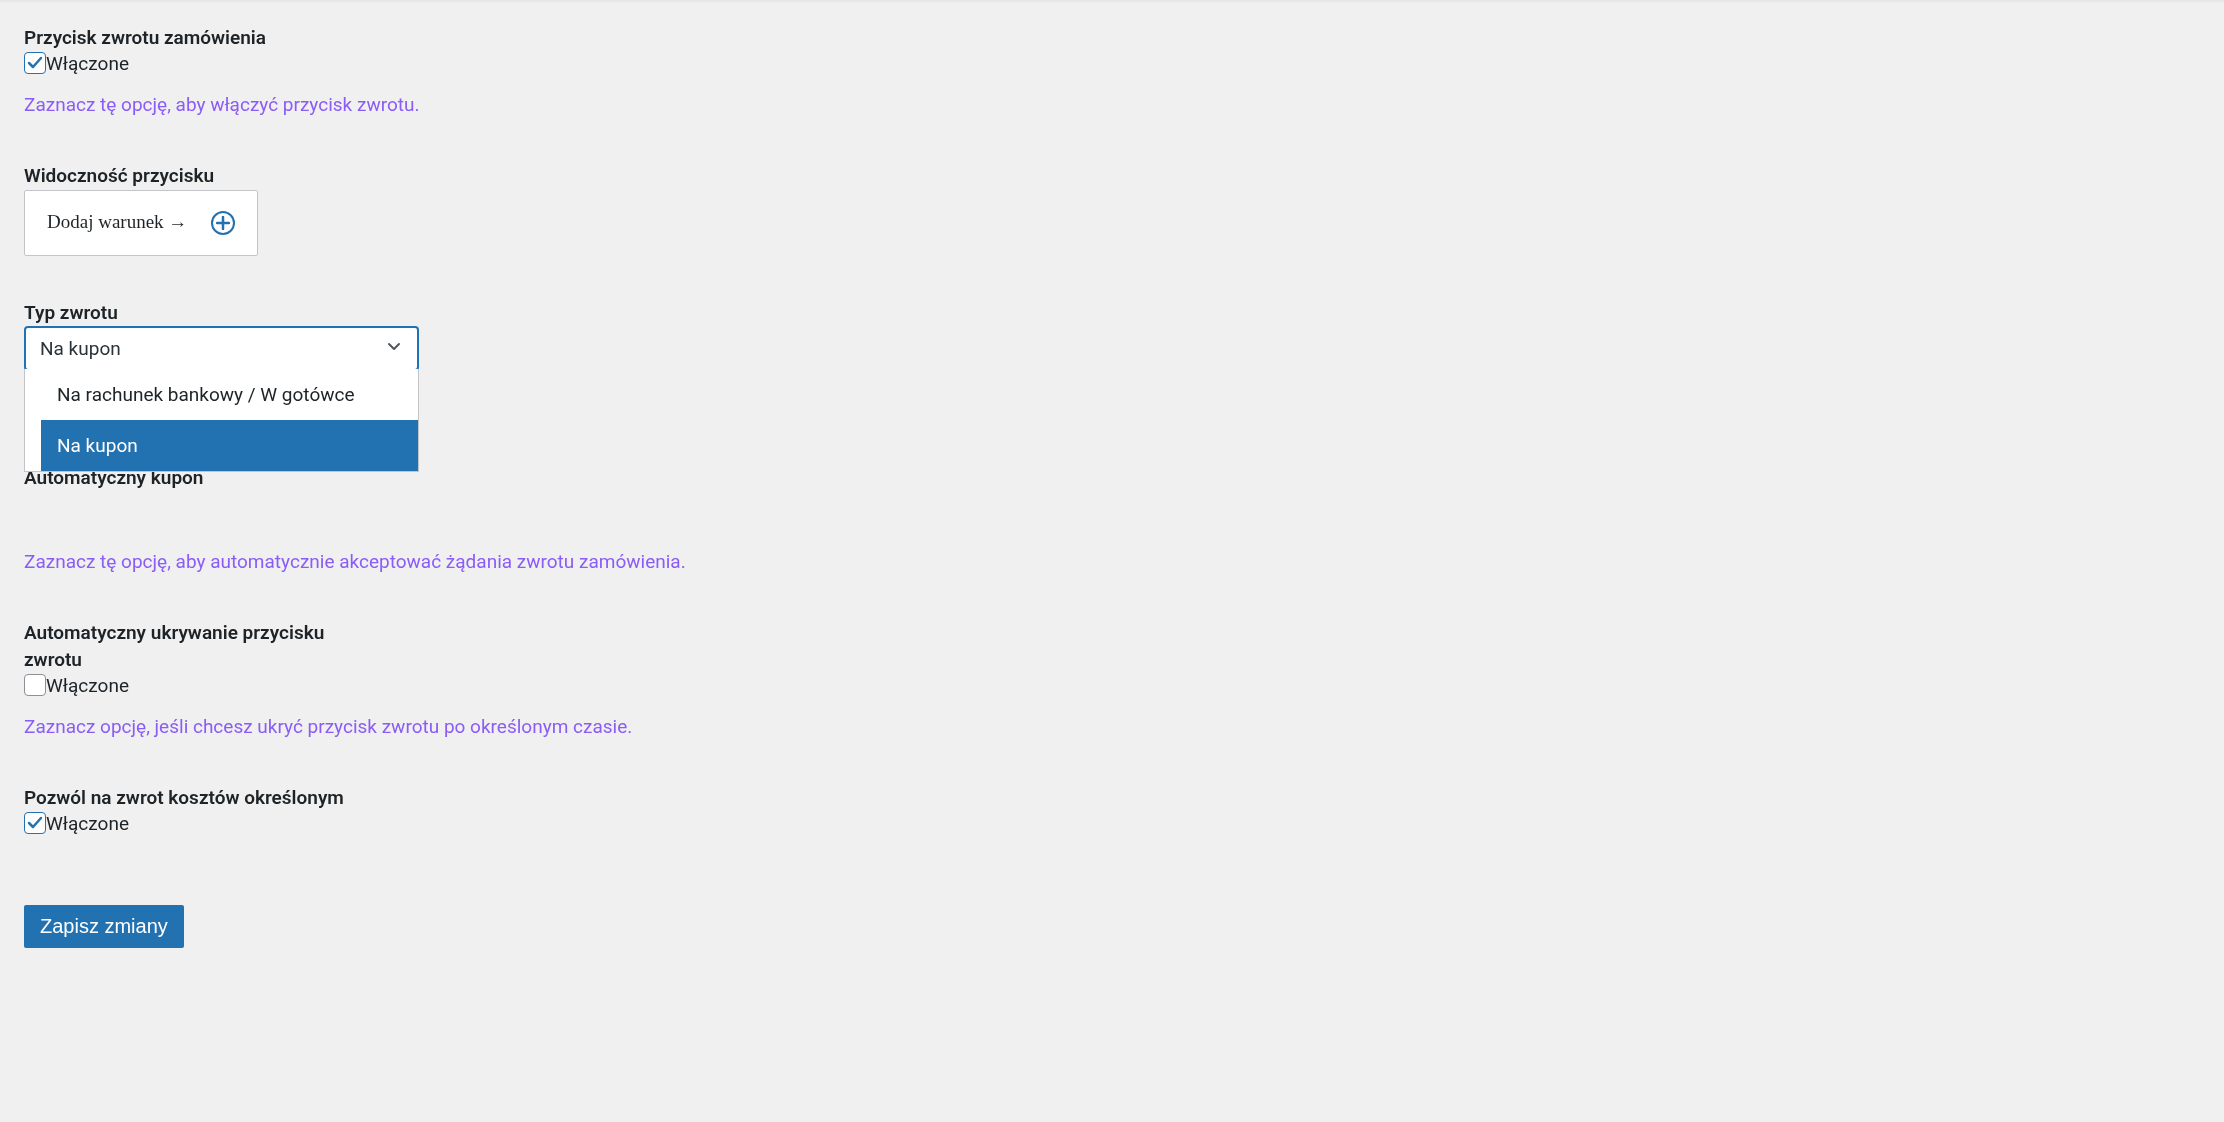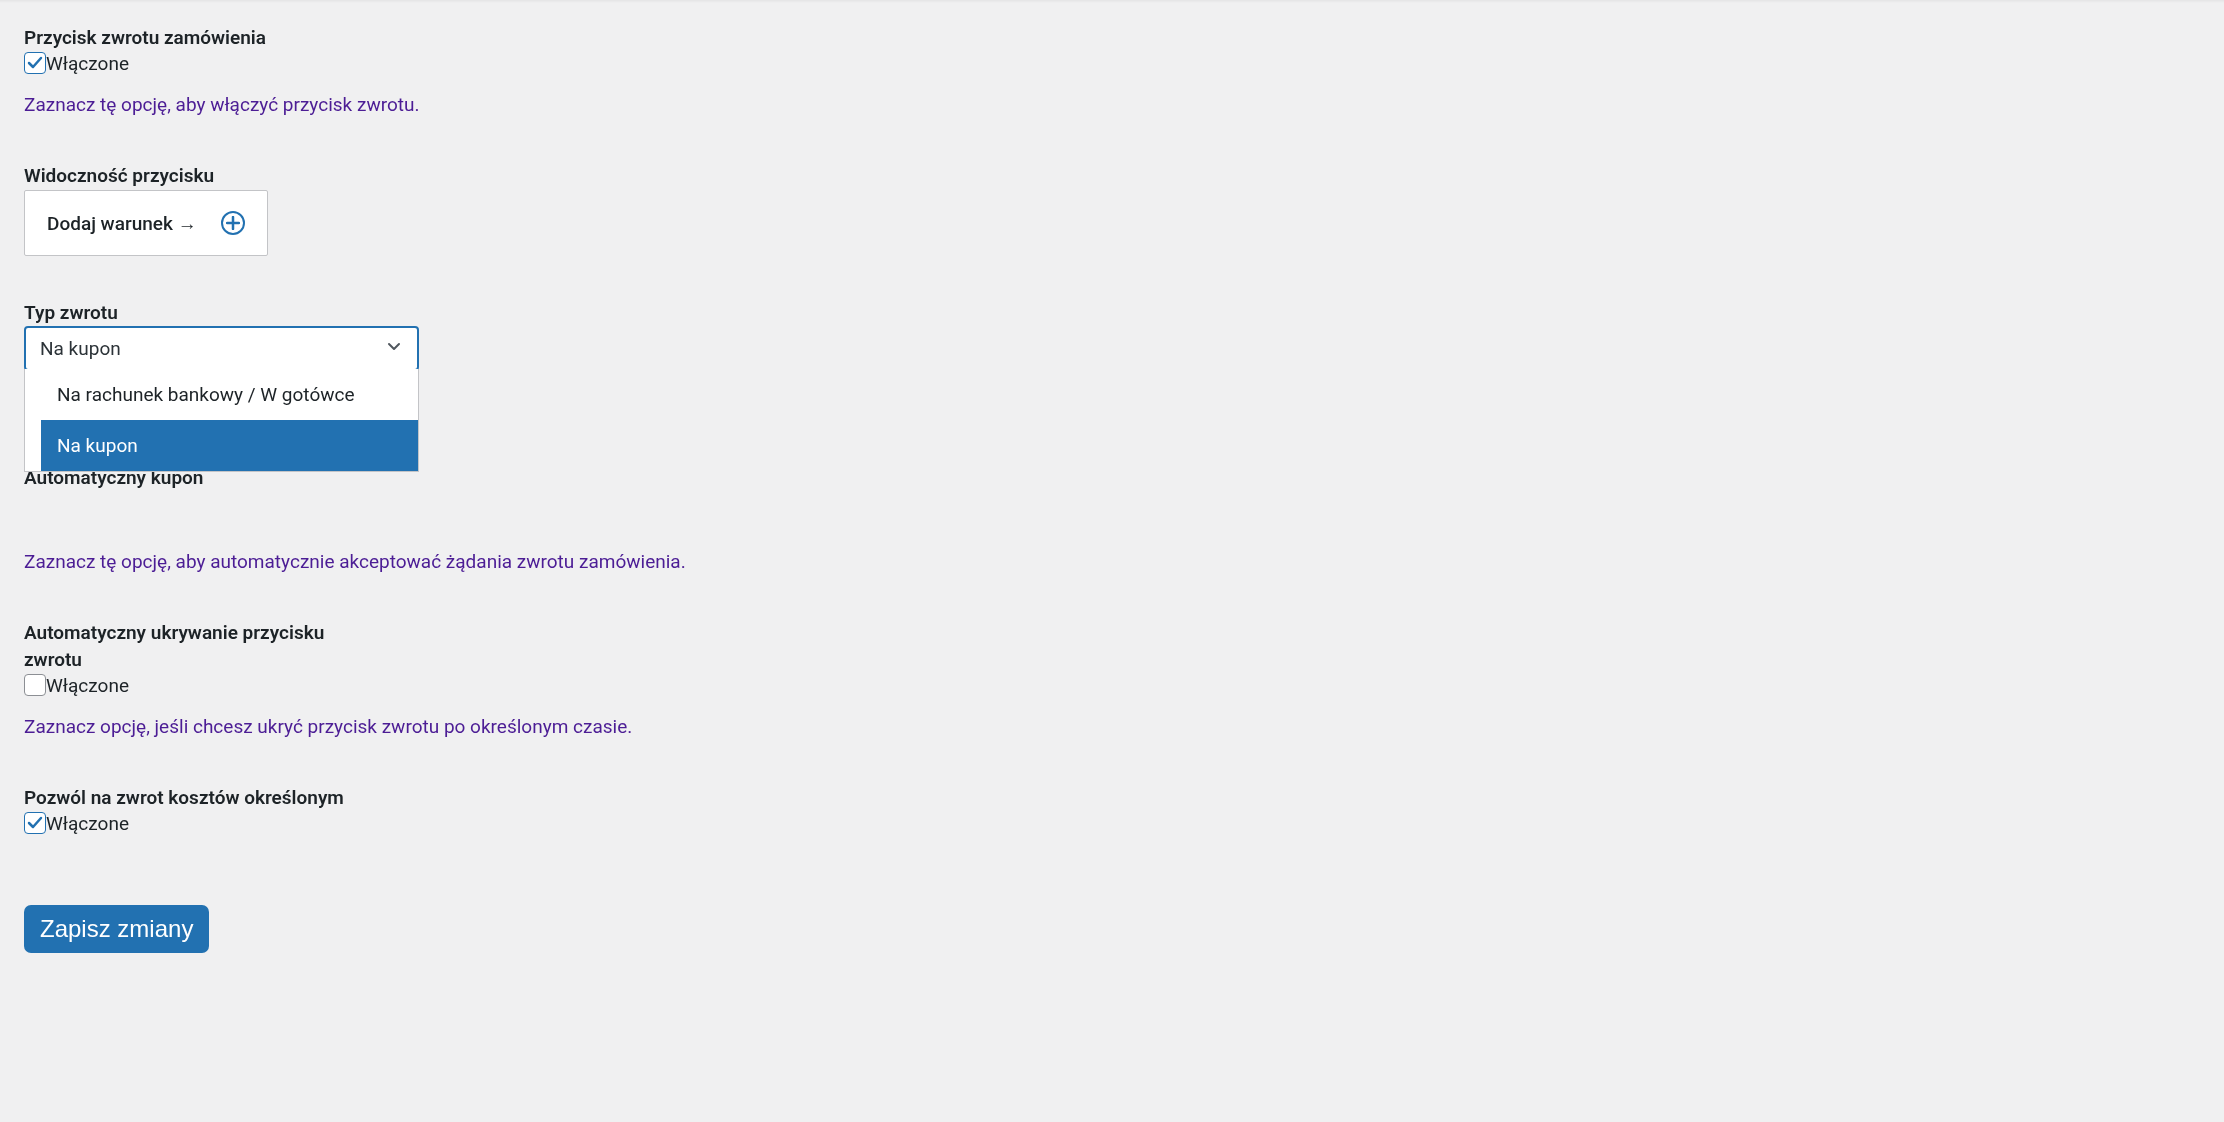--- a/index.html
+++ b/index.html
@@ -55,40 +55,41 @@
     }
     .checkbox svg {
       display: none;
       width: 16px;
       height: 16px;
     }
     .checkbox-label {
       color: #1d2327;
     }
     .description {
-      color: #4c1d95;
+      color: #8b5cf6;
       margin-top: 16px;
       line-height: 1.5;
     }
     .condition-box {
       background: #fff;
       border: 1px solid #c3c4c7;
       border-radius: 2px;
       padding: 20px 22px;
       display: flex;
       justify-content: flex-end;
       align-items: center;
     }
     .add-condition {
       display: flex;
-      align-items: flex-end;
+      align-items: flex-start;
       gap: 24px;
       color: #1d2327;
       cursor: pointer;
       font-weight: 500;
+      font-family: Liberation Serif, serif;
     }
     .plus-icon {
       width: 24px;
       height: 24px;
       border: 2px solid #2271b1;
       border-radius: 50%;
       display: inline-flex;
       align-items: center;
       justify-content: center;
       color: #2271b1;
@@ -138,23 +139,23 @@
       background: #2271b1;
       color: #fff;
     }
     .auto-return-row {
       margin-top: 90px;
     }
     .save-button {
       background: #2271b1;
       color: #fff;
       border: none;
-      border-radius: 7px;
+      border-radius: 2px;
       padding: 10px 16px;
-      font-size: 24px;
+      font-size: 20px;
       font-weight: 400;
       cursor: pointer;
       margin-top: 30px;
     }
     .top-separator {
       height: 3px;
       background: linear-gradient(to bottom, rgba(0,0,0,0.05), transparent);
       margin: -20px -24px 18px -24px;
     }
   </style>

